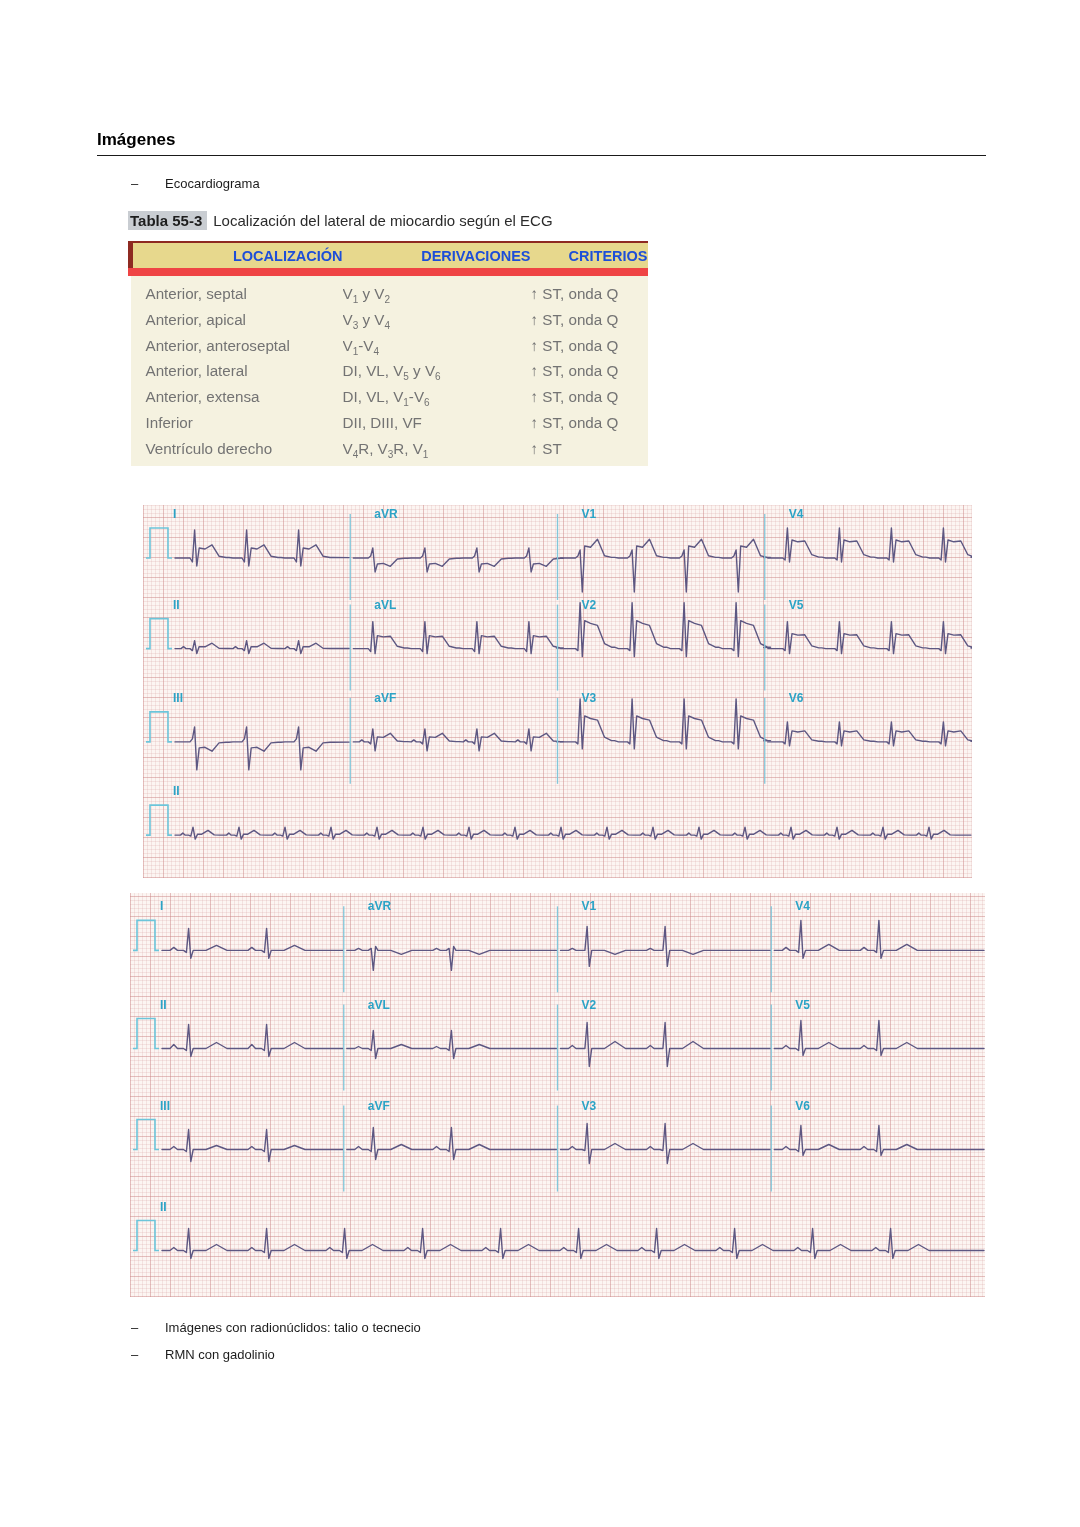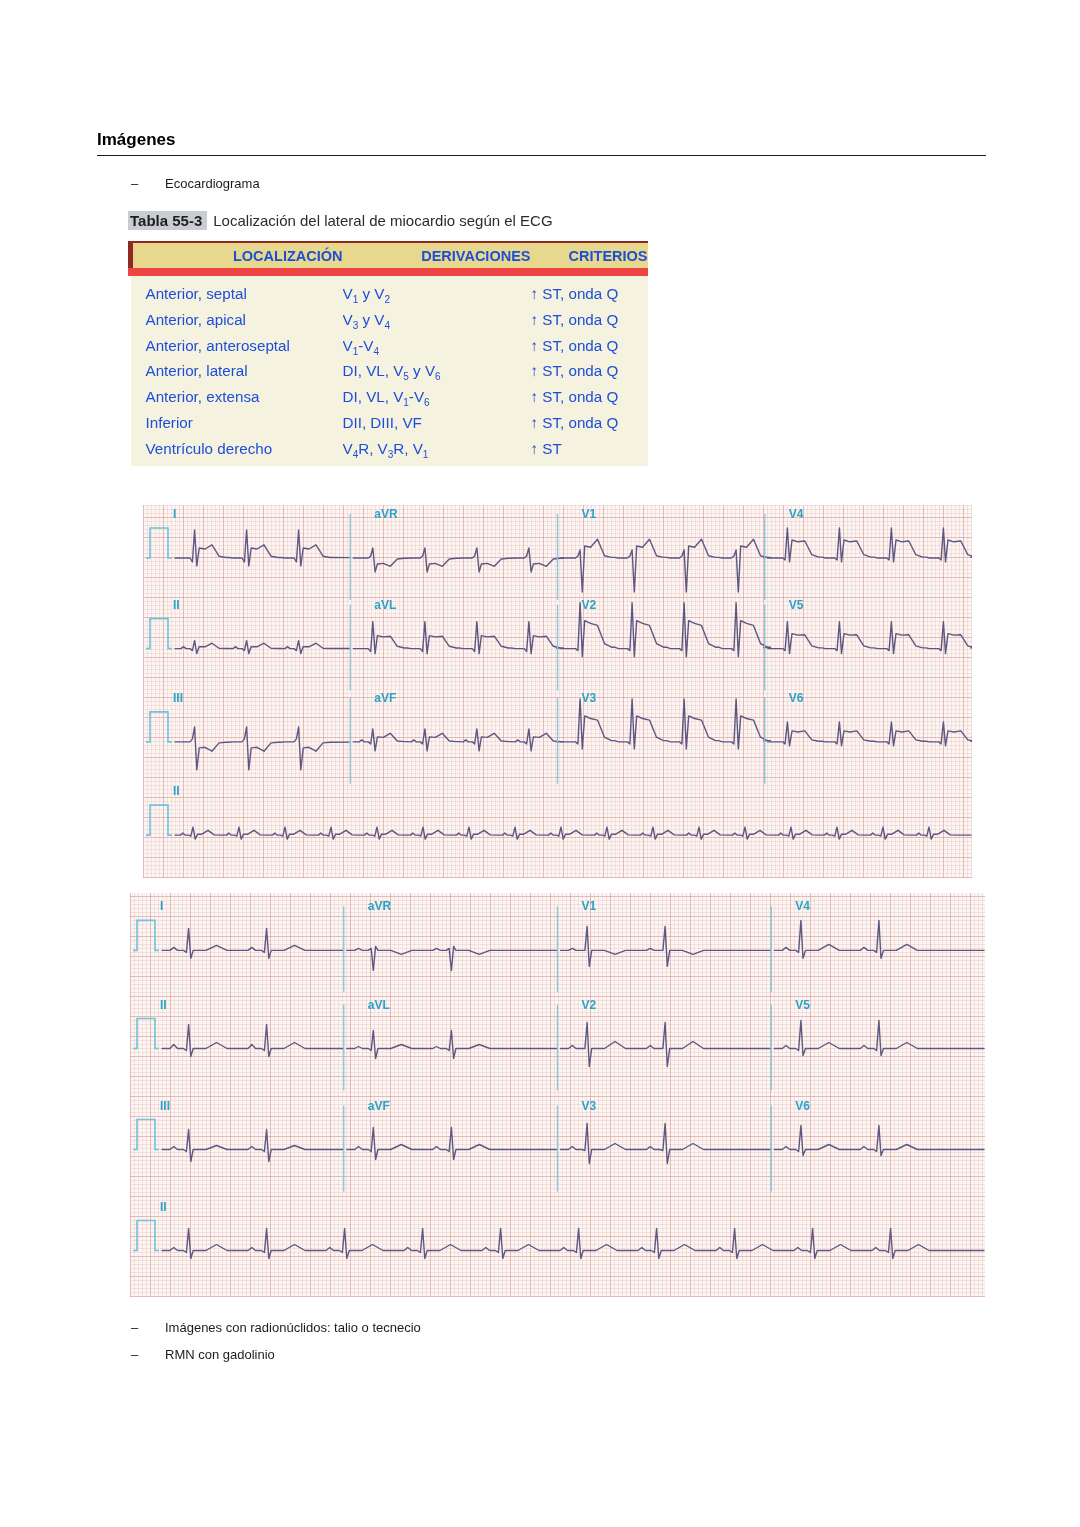--- a/index.html
+++ b/index.html
@@ -37,21 +37,21 @@
   table.tabla col.c2 { width:188px; }
   table.tabla col.c3 { width:117px; }
   table.tabla thead th {
     background:#e7d88d; color:#1d4ed8; font-size:14.5px; font-weight:bold;
     text-align:right; padding:5px 0 4px 0;
     border-top:2px solid #8e2a21; border-bottom:8px solid #ef4444;
   }
   table.tabla thead th:first-child { border-left:5px solid #8e2a21; padding-left:10px; }
   table.tabla tbody { background:#f5f2e0; }
   table.tabla tbody td {
-    font-size:15.2px; color:#1d4ed8; padding:4.6px 0 4.2px 0;
+    font-size:15.2px; color:#737373; padding:4.6px 0 4.2px 0;
     white-space:nowrap; overflow:hidden;
   }
   table.tabla tbody tr:first-child td { padding-top:9px; }
   table.tabla tbody tr:last-child td { padding-bottom:9px; }
   table.tabla tbody td:first-child { padding-left:15px; }
   sub { font-size:10px; line-height:0; }
   .ecg {
     position:absolute;
     background-color:#fcf5f2;
     background-image:

